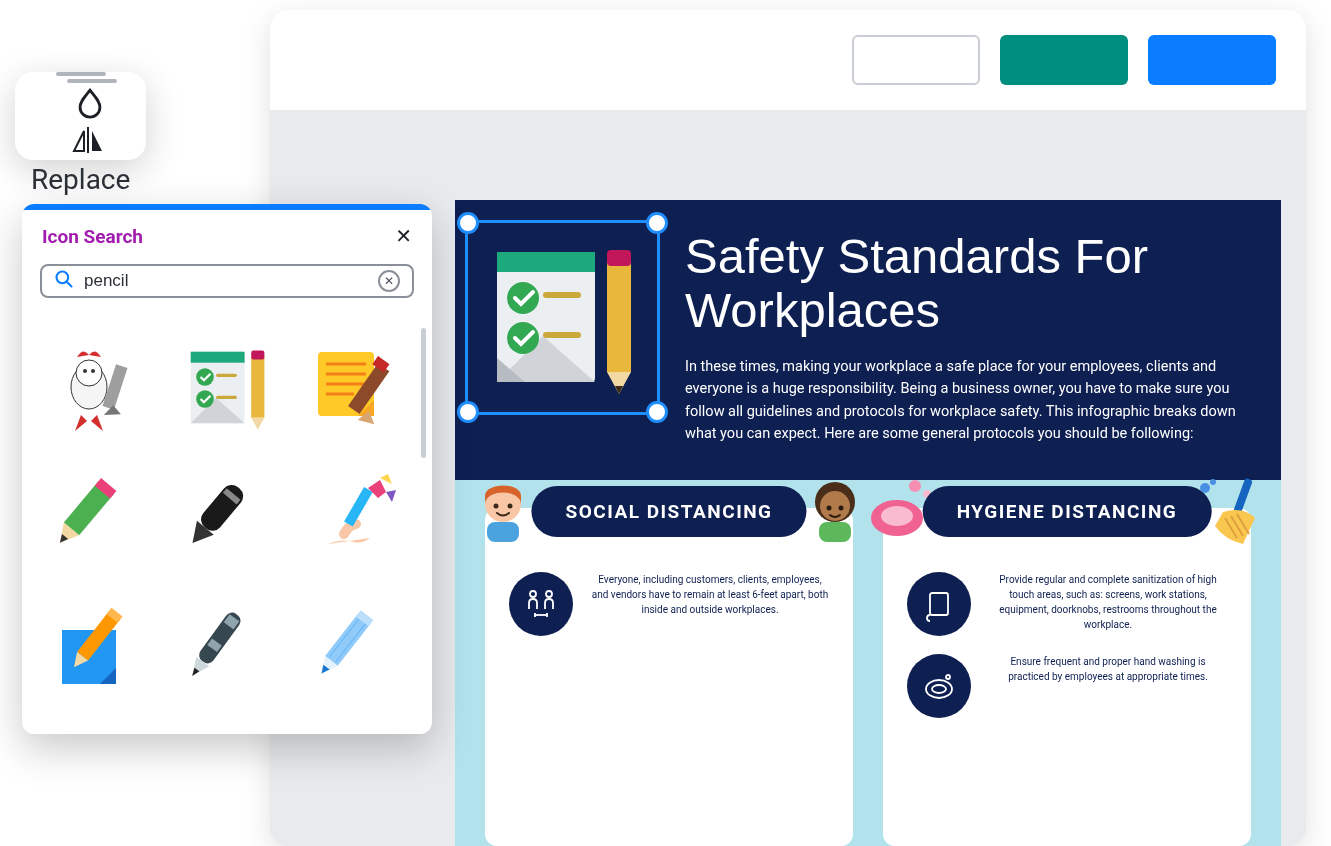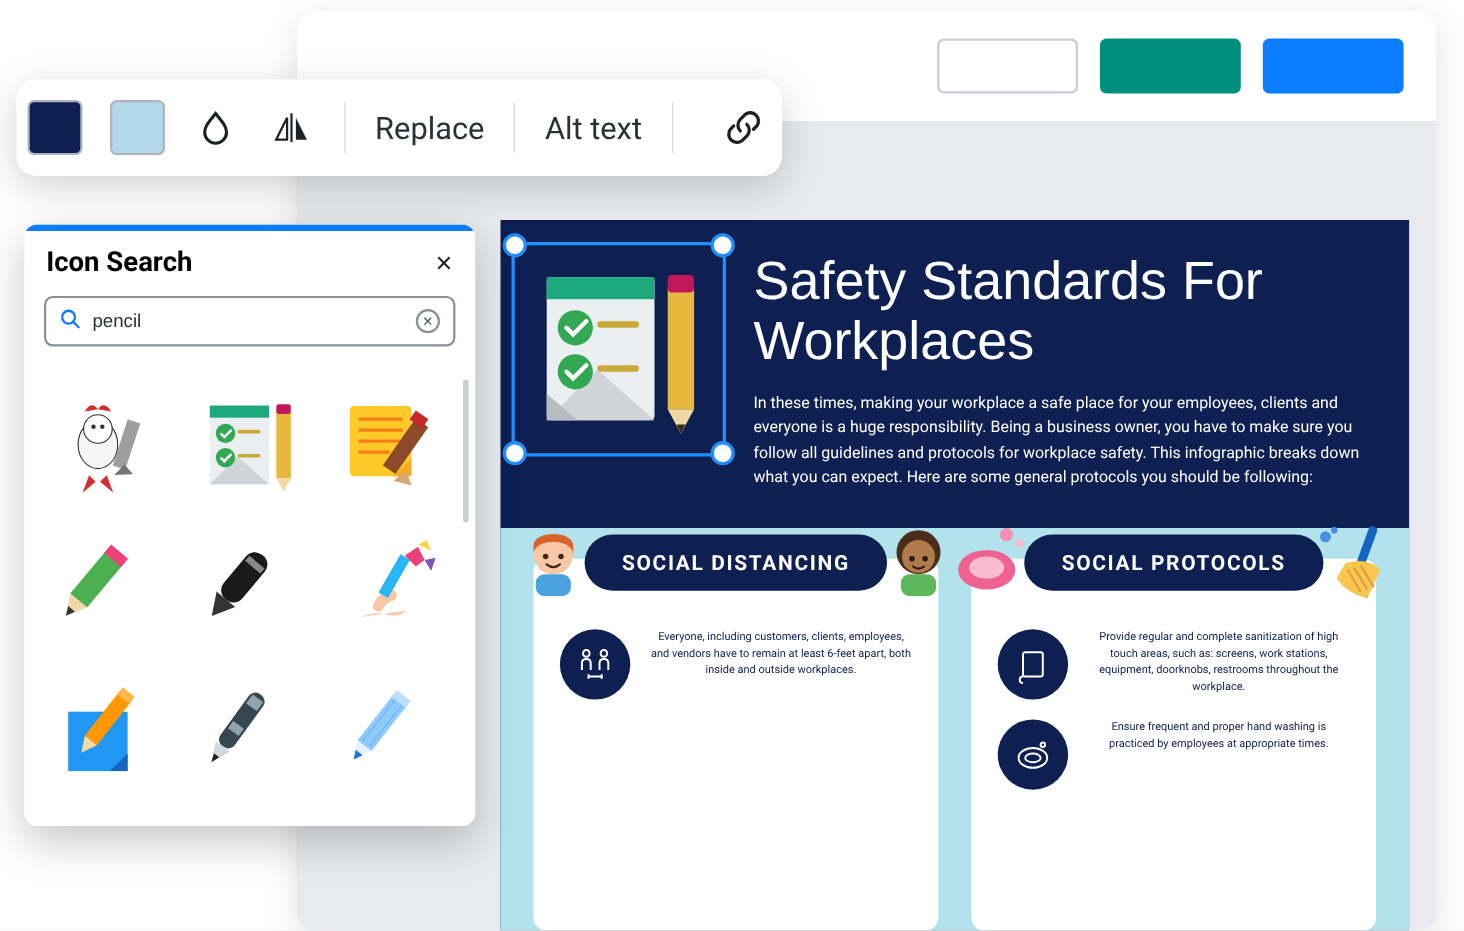--- a/index.html
+++ b/index.html
@@ -174,20 +174,21 @@
     top: 72px;
     background: #fff;
     border-radius: 18px;
     box-shadow: 0 10px 36px rgba(0,0,0,0.18);
     height: 88px;
     display: flex;
     align-items: center;
     padding: 0 10px;
     gap: 3px;
     z-index: 20;
+    flex-direction: column;
   }
   .swatch {
     width: 50px; height: 50px;
     border-radius: 6px;
     border: 2px solid #b0b4bc;
   }
   .swatch.primary { background: #0e1f52; }
   .swatch.secondary { background: #b1d9ea; margin-left: 22px; }
   .tb-icon {
     width: 50px; height: 50px;
@@ -221,35 +222,35 @@
     height: 6px;
     background: #0a7cff;
   }
   .panel-header {
     display: flex;
     justify-content: space-between;
     align-items: center;
     padding: 14px 20px 10px;
   }
   .panel-title {
-    font-size: 25px;
+    font-size: 19px;
     font-weight: 700;
-    color: #000000;
+    color: #a21caf;
   }
   .panel-close {
     font-size: 20px;
     cursor: pointer;
     color: #1d2127;
   }
   .panel-search {
     margin: 6px 18px 10px;
     position: relative;
     border: 2px solid #8a8f98;
     border-radius: 8px;
-    height: 46px;
+    height: 34px;
     display: flex;
     align-items: center;
     padding: 0 12px;
   }
   .panel-search input {
     border: none;
     outline: none;
     font-size: 17px;
     flex: 1;
     padding-left: 10px;
@@ -392,21 +393,21 @@
           <ellipse cx="30" cy="40" rx="26" ry="18" fill="#f06292"></ellipse>
           <ellipse cx="30" cy="38" rx="16" ry="10" fill="#f8bbd0"></ellipse>
         </svg>
         <svg class="decor" style="right:-16px" width="72" height="70" viewBox="0 0 72 70">
           <circle cx="10" cy="10" r="5" fill="#4a90e2"></circle>
           <circle cx="18" cy="4" r="3" fill="#4a90e2"></circle>
           <rect x="44" y="0" width="8" height="36" rx="3" fill="#1565c0" transform="rotate(20 48 18)"></rect>
           <path d="M28 34 Q48 28 60 40 L48 66 Q30 62 20 48 Z" fill="#f9c74f"></path>
           <path d="M30 40 L42 60 M36 38 L48 58 M42 36 L54 56" stroke="#e09f3e" stroke-width="2"></path>
         </svg>
-        <div class="card-banner">SOCIAL PROTOCOLS</div>
+        <div class="card-banner">HYGIENE DISTANCING</div>
 
         <div class="card-row">
           <div class="card-circle">
             <svg width="38" height="38" viewBox="0 0 38 38">
                 <g stroke="#fff" stroke-width="1.8" fill="none">
                   <rect x="10" y="8" width="18" height="22" rx="2"></rect>
                   <path d="M10 30 q-3 0 -3 3 t3 3"></path>
                 </g>
               </svg>
           </div>

